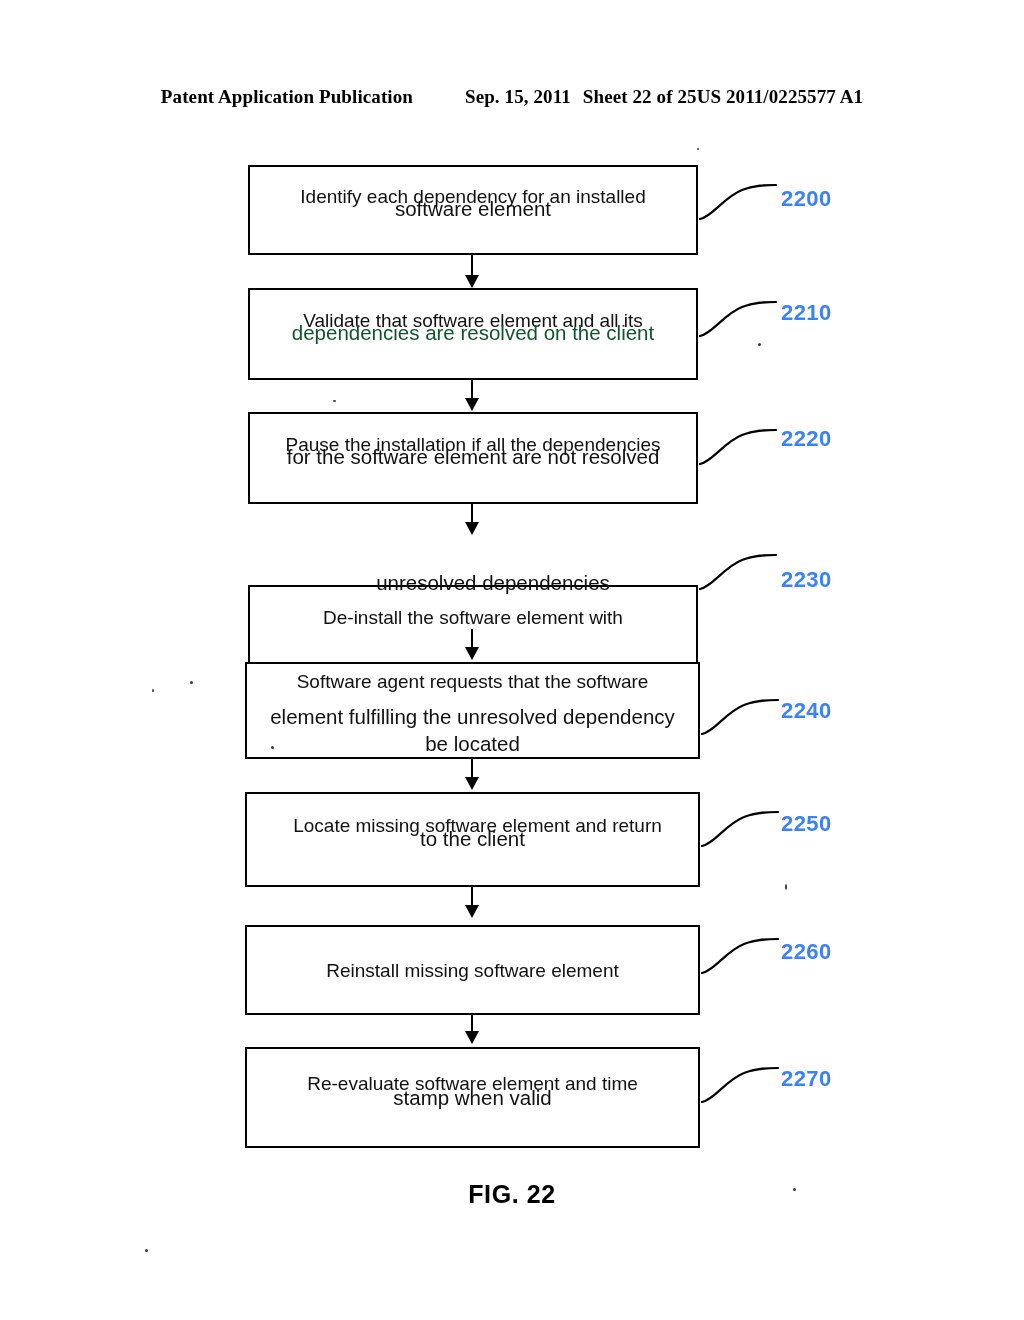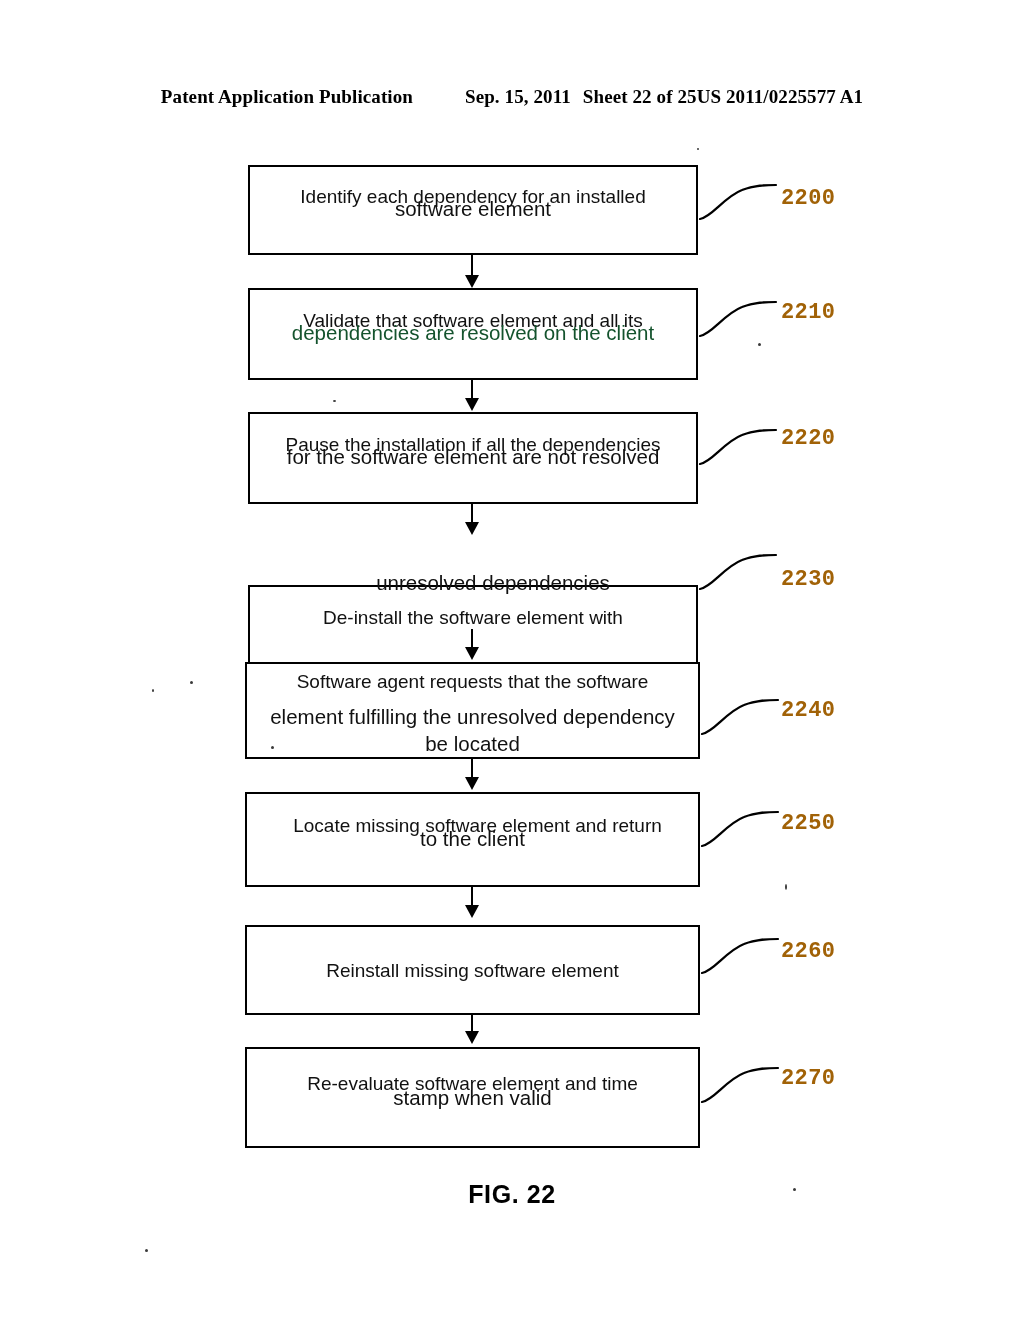--- a/index.html
+++ b/index.html
@@ -82,25 +82,25 @@
   }
   .leader path {
     fill: none;
     stroke: #000000;
     stroke-width: 2.2;
     stroke-linecap: round;
   }
 
   .ref-label {
     position: absolute;
-    font-family: Liberation Mono, monospace;
+    font-family: Liberation Sans, sans-serif;
     font-weight: bold;
     font-size: 22px;
     letter-spacing: 0.4px;
-    color: #a16207;
+    color: #3b82f6;
     white-space: nowrap;
   }
 
   .fig-caption {
     position: absolute;
     top: 1180px;
     left: 0;
     width: 1024px;
     text-align: center;
     font-family: "Liberation Sans", sans-serif;

